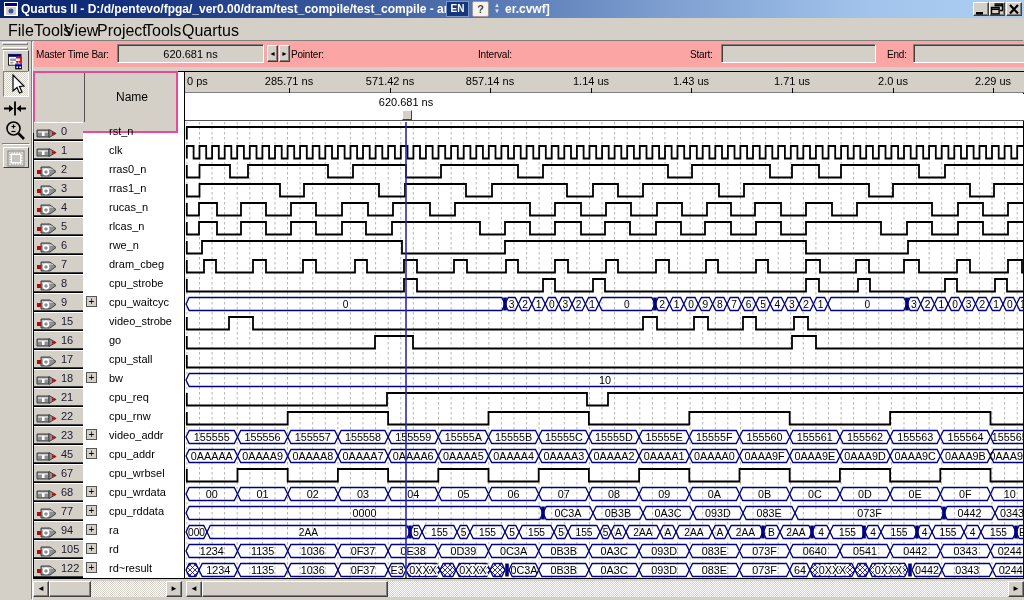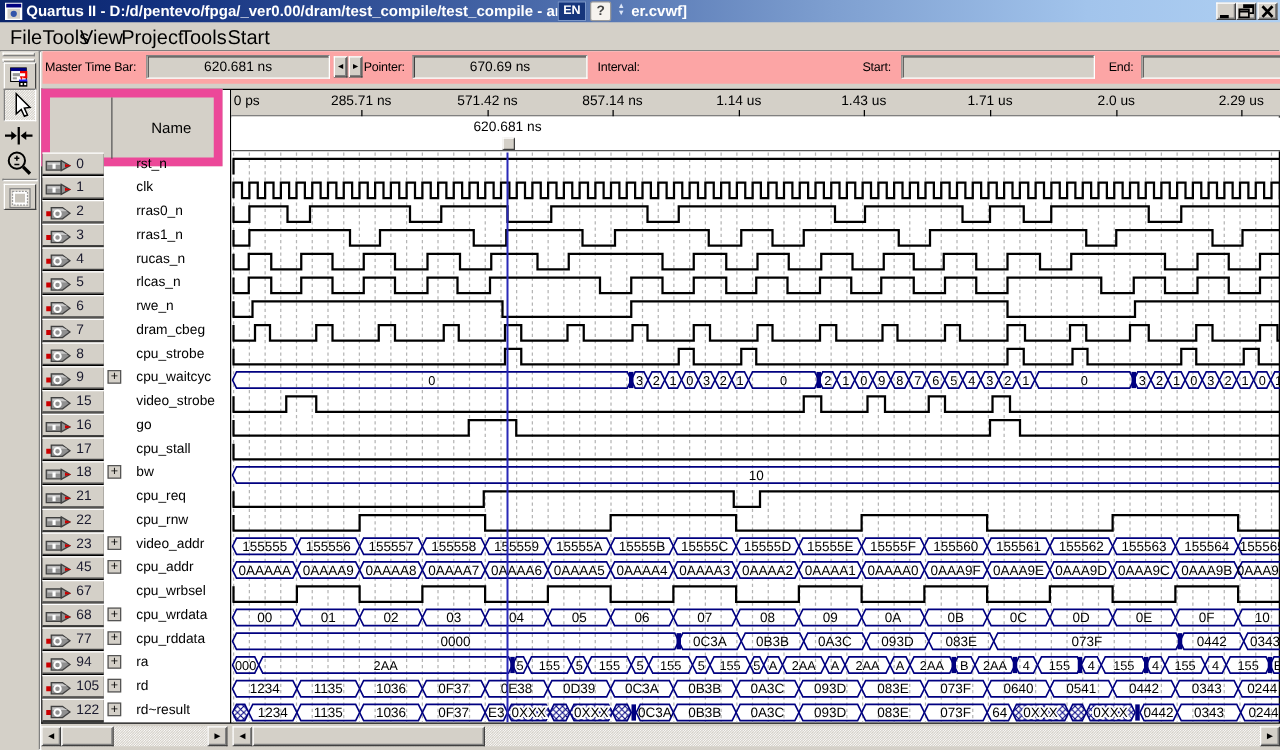--- a/index.html
+++ b/index.html
@@ -28,21 +28,21 @@
 
 #ltb { position:absolute; left:0; top:41px; width:33px; height:559px; background:#d4d0c8; }
 .grip { position:absolute; left:2px; width:26px; height:3px; border-top:1px solid #fff; border-left:1px solid #fff; border-bottom:1px solid #808080; border-right:1px solid #808080; background:#d4d0c8; }
 .tbtn { position:absolute; left:3px; width:26px; }
 .raised { border-top:1px solid #fff; border-left:1px solid #fff; border-right:1px solid #404040; border-bottom:1px solid #404040; background:#d4d0c8; }
 .pressed { border-top:1px solid #808080; border-left:1px solid #808080; border-right:1px solid #fff; border-bottom:1px solid #fff;
   background-image:linear-gradient(45deg,#fff 25%,transparent 25%,transparent 75%,#fff 75%),linear-gradient(45deg,#fff 25%,transparent 25%,transparent 75%,#fff 75%); background-size:2px 2px; background-position:0 0,1px 1px; background-color:#d4d0c8; }
 
 
 #namepanel { position:absolute; left:33px; top:71px; width:151px; height:508px; background:#fff; border:1px solid #000; border-right:none; }
-#nameheader { position:absolute; left:33px; top:71px; width:145px; height:62px; background:#d4d0c8; border:7px solid #ec4899; }
+#nameheader { position:absolute; left:33px; top:71px; width:145px; height:62px; background:#d4d0c8; border:2px solid #ec4899; }
 #nameheader .divider { position:absolute; left:49px; top:0; width:1px; height:49px; background:#555; }
 #nameheader .nh { position:absolute; left:50px; top:17px; width:94px; text-align:center; font-size:12px; color:#000; }
 .numcell { position:absolute; left:34px; width:49px; height:18px; background:#d4d0c8; border-top:1px solid #fff; border-bottom:1px solid #404040; box-shadow:0 1px 0 #000; }
 .numcell .pic { position:absolute; left:2px; top:3px; }
 .numcell .num { position:absolute; left:27px; top:2px; font-size:11px; color:#1a1a2e; }
 .plus { position:absolute; left:86px; width:11px; height:11px; border:1px solid #555; background:#d4d0c8; font-size:10px; line-height:9px; text-align:center; color:#000; }
 .nm { position:absolute; left:109px; font-size:11px; color:#000; white-space:nowrap; }
 
 
 #wavepanel { position:absolute; left:184px; top:71px; width:840px; height:508px; border:1px solid #000; background:#fff; }
@@ -84,30 +84,29 @@
   <span class="wbtn" style="left:1006px"><svg width="14" height="12" viewBox="0 0 14 12">
         <path d="M3 2 L11 10.5 M11 2 L3 10.5" stroke="#000" stroke-width="2.2"></path>
       </svg></span>
 </div>
 <div id="menu">
   <span style="left:8px">File</span>
     <span style="left:34px">Tools</span>
     <span style="left:64px">View</span>
   <span style="left:97px">Project</span>
     <span style="left:144px">Tools</span>
-    <span style="left:182px">Start</span>
+    <span style="left:182px">Quartus</span>
 </div>
 <div class="groove" style="left:0;top:40px;width:1024px;height:1px"></div>
 <div id="toolbar">
   <span class="lab" style="left:2px">Master Time Bar:</span>
   <div class="fld" style="left:83px;width:147px">620.681 ns</div>
   <span class="spin" style="left:233px">◄</span>
     <span class="spin" style="left:245px">►</span>
   <span class="lab" style="left:257px">Pointer:</span>
-  <div class="fld" style="left:296px;width:140px">670.69 ns</div>
   <span class="lab" style="left:444px">Interval:</span>
   <span class="lab" style="left:656px">Start:</span>
   <div class="fld" style="left:687px;width:155px"></div>
   <span class="lab" style="left:853px">End:</span>
   <div class="fld" style="left:879px;width:143px"></div>
 </div>
 <div id="ltb">
   <div class="grip" style="top:1px"></div>
   <div class="grip" style="top:6px"></div>
   <div class="tbtn raised" style="top:9px;height:22px">

